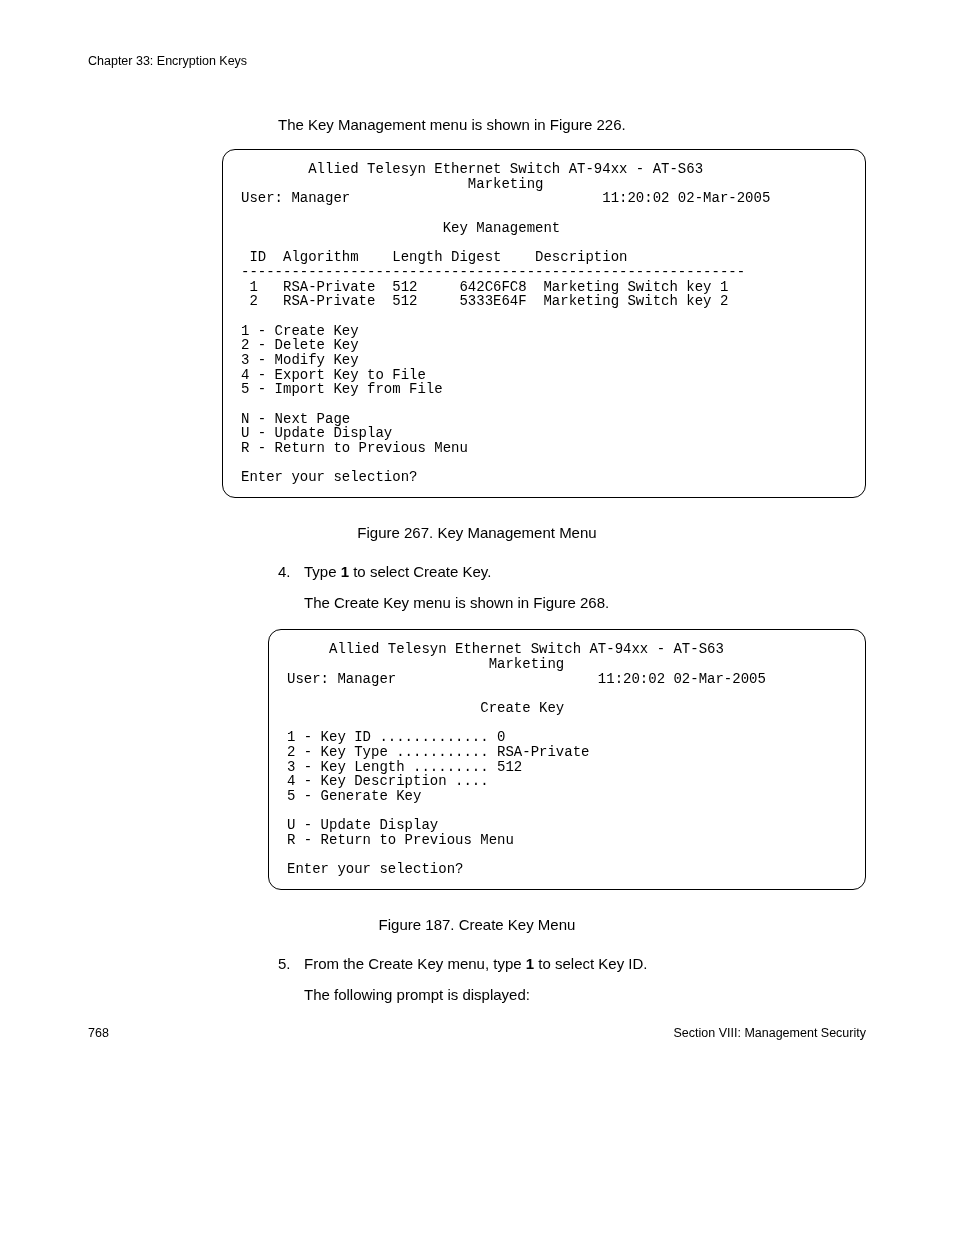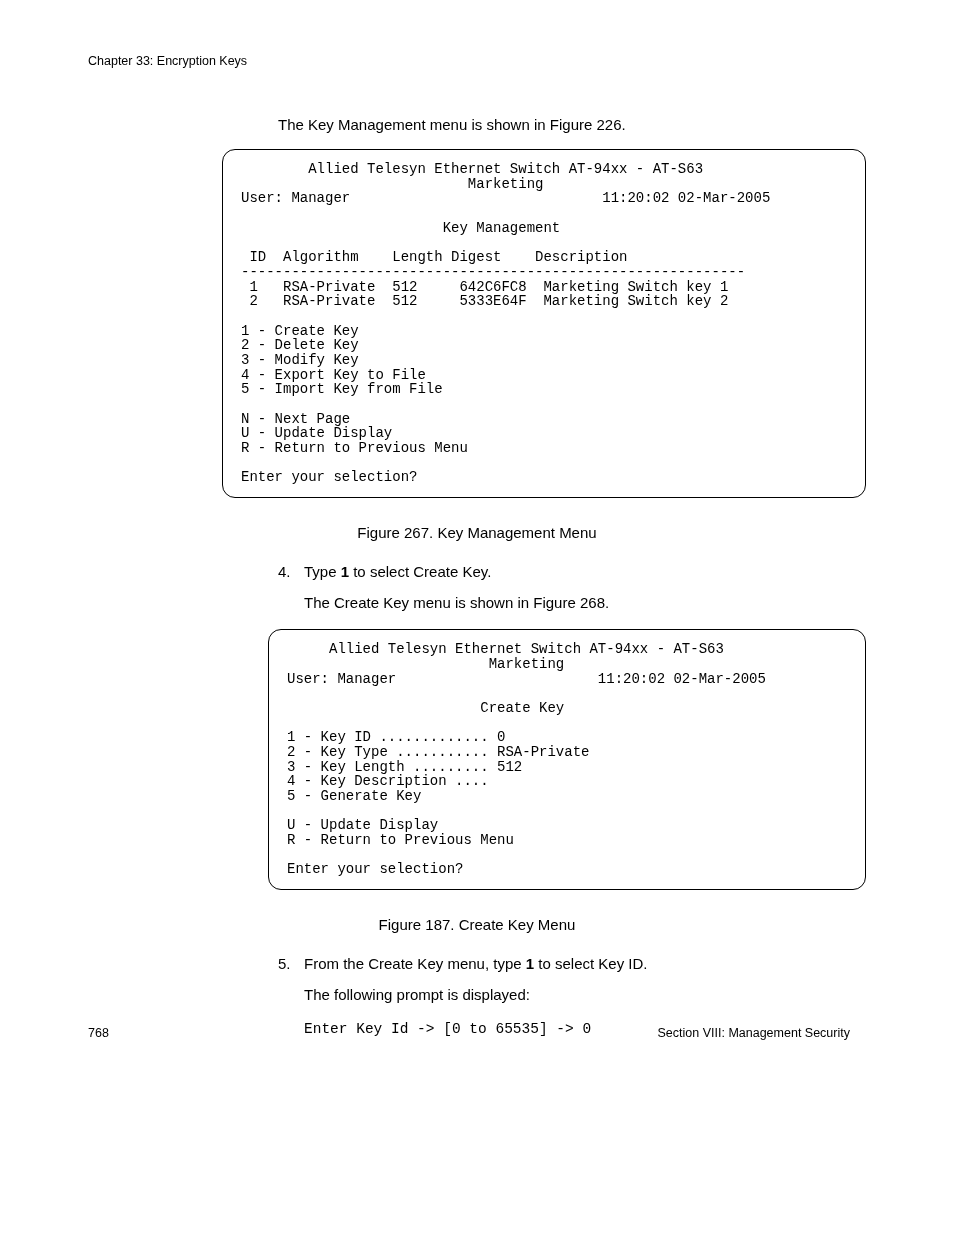--- a/index.html
+++ b/index.html
@@ -72,21 +72,21 @@
   .prompt-line {
     font-family: "Courier New", Courier, monospace;
     font-size: 14.5px;
     margin-left: 216px;
     margin-top: 6px;
   }
   .footer {
     position: absolute;
     bottom: 40px;
     left: 88px;
-    right: 104px;
+    right: 88px;
     font-size: 12.5px;
   }
   .footer-left { float: left; }
   .footer-right { float: right; }
   b { font-weight: bold; }
 </style>
 </head>
 <body>
 
 <div class="page">
@@ -158,20 +158,19 @@
   <div class="step">
     <div class="step-row">
       <div class="step-num">5.</div>
       <div class="step-text">
         <span>From the Create Key menu, type </span><b>1</b><span> to select Key ID.</span>
       </div>
     </div>
     <div class="sub">The following prompt is displayed:</div>
   </div>
 
-  <div class="prompt-line">Enter Key Id -&gt; [0 to 65535] -&gt; 0</div>
 
   <div class="footer">
     <span class="footer-left">768</span>
     <span class="footer-right">Section VIII: Management Security</span>
   </div>
 
 </div>
 
 </body></html>

